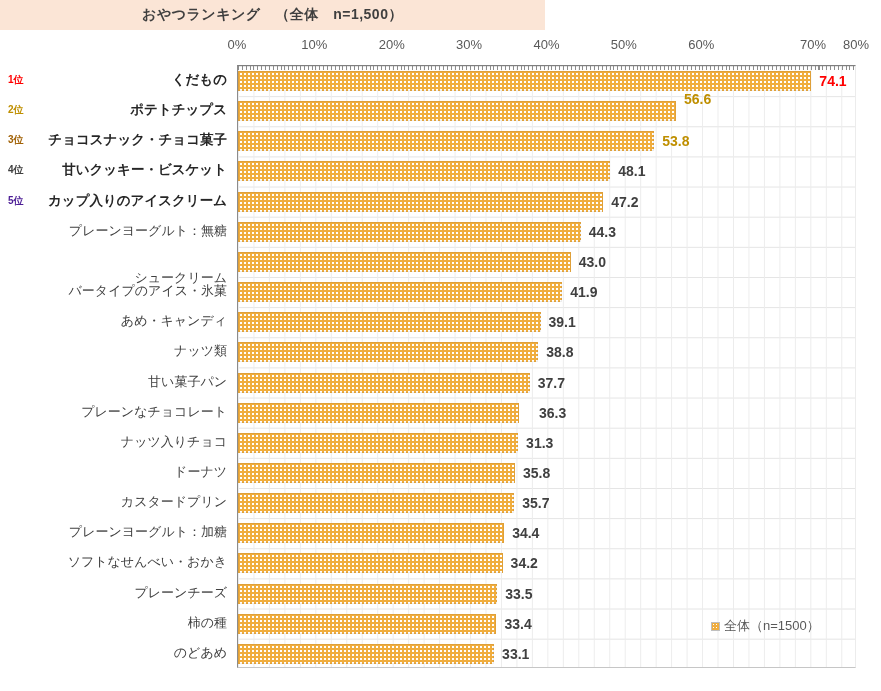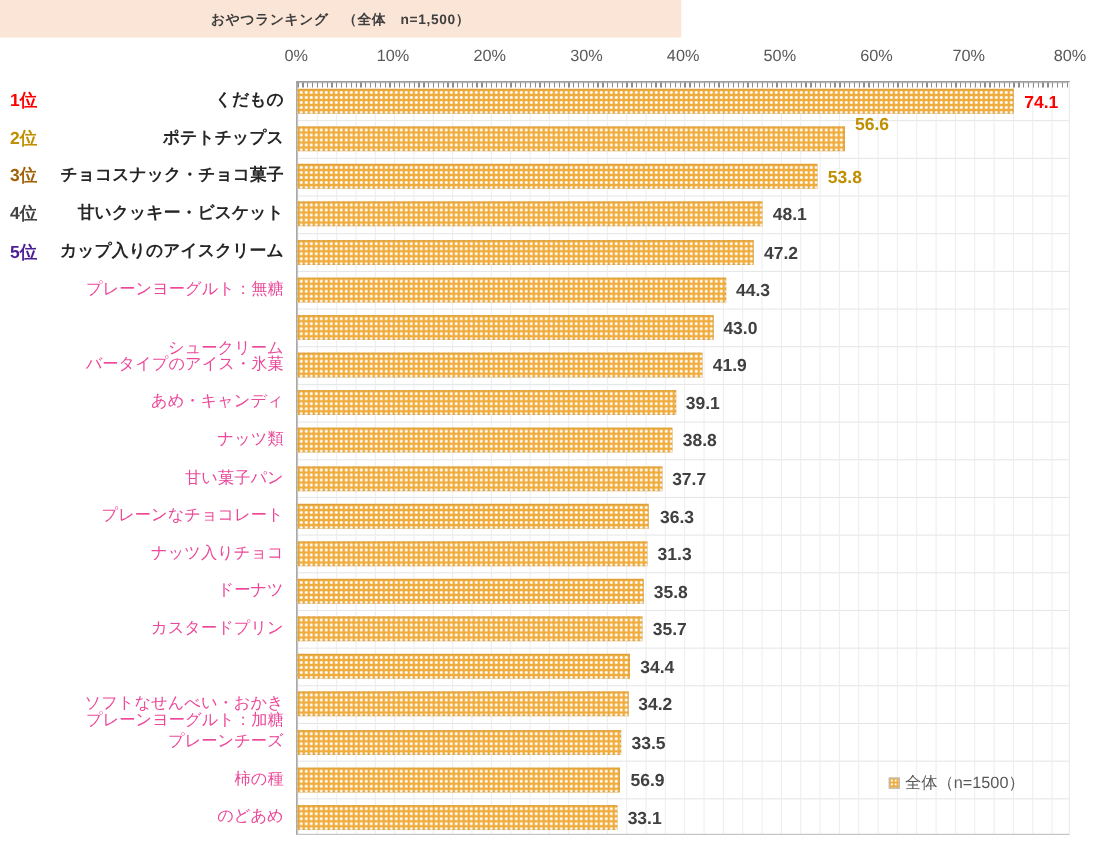--- a/index.html
+++ b/index.html
@@ -2,21 +2,21 @@
 <html><head>
 <meta charset="utf-8">
 <style>
   html,body{margin:0;padding:0;background:#fff;}
   body{font-family:"Liberation Sans","DejaVu Sans",sans-serif;}
   #canvas{position:relative;width:881px;height:691px;background:#fff;overflow:hidden;}
 
   
   .title-band{position:absolute;left:0;top:0;width:545px;height:30px;background:#fbe5d6;
     display:flex;align-items:center;justify-content:center;}
-  .title-band .t{font-size:11px;font-weight:bold;color:#3f3f3f;letter-spacing:.5px;}
+  .title-band .t{font-size:14px;font-weight:bold;color:#3f3f3f;letter-spacing:.5px;}
 
   
   .axis-labels{position:absolute;left:0;top:37px;width:881px;height:20px;}
   .axis-labels .tick{position:absolute;top:0;transform:translateX(-50%);
     font-size:13px;color:#595959;white-space:nowrap;}
 
   
   .plot{position:absolute;left:237px;top:65px;width:619px;height:603px;
     border-left:1px solid #8c8c8c;border-right:1px solid #ececec;
     border-top:1px solid #7f7f7f;border-bottom:1px solid #c6c6c6;
@@ -29,25 +29,25 @@
 
   .bar{position:absolute;height:20px;box-sizing:border-box;
     background-color:#f0ad3e;
     background-image:radial-gradient(#ffffff 38%,rgba(255,255,255,0) 42%);
     background-size:4px 4px;border:1px solid rgba(0,0,0,0.07);}
   .val{position:absolute;font-size:14px;font-weight:bold;color:#404040;
     white-space:nowrap;line-height:30.15px;height:30.15px;}
 
   
   .ranks{position:absolute;left:8px;top:65px;width:44px;}
-  .ranks .rk{position:absolute;left:0;width:44px;text-align:left;font-size:14px;
+  .ranks .rk{position:absolute;left:0;width:44px;text-align:left;font-size:10px;
     font-weight:bold;color:#404040;line-height:30.15px;height:30.15px;white-space:nowrap;}
   .cats{position:absolute;left:0;top:65px;width:231px;}
   .cats .cat{position:absolute;right:4px;left:0;text-align:right;font-size:13px;
-    color:#ec4899;line-height:30.15px;height:30.15px;white-space:nowrap;}
+    color:#404040;line-height:30.15px;height:30.15px;white-space:nowrap;}
   .cats .cat.top5{font-weight:bold;color:#262626;font-size:13.5px;}
 
   
   .legend{position:absolute;left:710px;top:615px;display:flex;align-items:center;gap:4px;justify-content:flex-end;}
   .legend .swatch{width:9px;height:9px;box-sizing:border-box;
     background-color:#f0ad3e;
     background-image:radial-gradient(#ffffff 38%,rgba(255,255,255,0) 42%);
     background-size:3px 3px;border:1px solid #bfbfbf;}
   .legend .lg-text{font-size:13px;color:#595959;white-space:nowrap;}
 
@@ -65,21 +65,21 @@
   </div>
 
   <div class="axis-labels">
       <span class="tick" style="left: 237px;">0%</span>
       <span class="tick" style="left: 314.375px;">10%</span>
       <span class="tick" style="left: 391.75px;">20%</span>
       <span class="tick" style="left: 469.125px;">30%</span>
       <span class="tick" style="left: 546.5px;">40%</span>
       <span class="tick" style="left: 623.875px;">50%</span>
       <span class="tick" style="left: 701.25px;">60%</span>
-      <span class="tick" style="left: 775px;">70%</span>
+      <span class="tick" style="left: 813px;">70%</span>
       <span class="tick" style="left: 856px;">80%</span>
     </div>
 
   <div class="ranks">
       <div class="rk" style="top: 0px; color: rgb(255, 0, 0);">1位</div>
       <div class="rk" style="top: 30.15px; color: rgb(191, 143, 0);">2位</div>
       <div class="rk" style="top: 60.3px; color: #a16207;">3位</div>
       <div class="rk" style="top: 90.45px; color: rgb(64, 64, 64);">4位</div>
       <div class="rk" style="top: 120.6px; color: #4c1d95;">5位</div>
     </div>
@@ -92,21 +92,21 @@
       <div class="cat" style="top: 150.75px;">プレーンヨーグルト：無糖</div>
       <div class="cat" style="top: 180.9px; margin-top: 17px;">シュークリーム</div>
       <div class="cat" style="top: 211.05px;">バータイプのアイス・氷菓</div>
       <div class="cat" style="top: 241.2px;">あめ・キャンディ</div>
       <div class="cat" style="top: 271.35px;">ナッツ類</div>
       <div class="cat" style="top: 301.5px;">甘い菓子パン</div>
       <div class="cat" style="top: 331.65px;">プレーンなチョコレート</div>
       <div class="cat" style="top: 361.8px;">ナッツ入りチョコ</div>
       <div class="cat" style="top: 391.95px;">ドーナツ</div>
       <div class="cat" style="top: 422.1px;">カスタードプリン</div>
-      <div class="cat" style="top: 452.25px; margin-top: 44px;">プレーンヨーグルト：加糖</div>
+      <div class="cat" style="top: 452.25px;">プレーンヨーグルト：加糖</div>
       <div class="cat" style="top: 482.4px;">ソフトなせんべい・おかき</div>
       <div class="cat" style="top: 512.55px;">プレーンチーズ</div>
       <div class="cat" style="top: 542.7px;">柿の種</div>
       <div class="cat" style="top: 572.85px;">のどあめ</div>
     </div>
 
   <div class="plot">
     <div class="tick-strip"></div>
     <div class="legend" style="position:absolute;left:473px;top:551px;">
       <span class="swatch"></span>
@@ -128,33 +128,33 @@
       <div class="val" style="top: 180.9px; left: 340.712px; color: rgb(64, 64, 64);">43.0</div>
       <div class="bar" style="top: 216.05px; left: 0px; width: 324.201px;"></div>
       <div class="val" style="top: 211.05px; left: 332.201px; color: rgb(64, 64, 64);">41.9</div>
       <div class="bar" style="top: 246.2px; left: 0px; width: 302.536px;"></div>
       <div class="val" style="top: 241.2px; left: 310.536px; color: rgb(64, 64, 64);">39.1</div>
       <div class="bar" style="top: 276.35px; left: 0px; width: 300.215px;"></div>
       <div class="val" style="top: 271.35px; left: 308.215px; color: rgb(64, 64, 64);">38.8</div>
       <div class="bar" style="top: 306.5px; left: 0px; width: 291.704px;"></div>
       <div class="val" style="top: 301.5px; left: 299.704px; color: rgb(64, 64, 64);">37.7</div>
       <div class="bar" style="top: 336.65px; left: 0px; width: 280.871px;"></div>
-      <div class="val" style="top: 331.65px; left: 290px; color: rgb(64, 64, 64);">36.3</div>
+      <div class="val" style="top: 331.65px; left: 301px; color: rgb(64, 64, 64);">36.3</div>
       <div class="bar" style="top: 366.8px; left: 0px; width: 280.098px;"></div>
       <div class="val" style="top: 361.8px; left: 288.098px; color: rgb(64, 64, 64);">31.3</div>
       <div class="bar" style="top: 396.95px; left: 0px; width: 277.002px;"></div>
       <div class="val" style="top: 391.95px; left: 285.002px; color: rgb(64, 64, 64);">35.8</div>
       <div class="bar" style="top: 427.1px; left: 0px; width: 276.229px;"></div>
       <div class="val" style="top: 422.1px; left: 284.229px; color: rgb(64, 64, 64);">35.7</div>
       <div class="bar" style="top: 457.25px; left: 0px; width: 266.17px;"></div>
       <div class="val" style="top: 452.25px; left: 274.17px; color: rgb(64, 64, 64);">34.4</div>
       <div class="bar" style="top: 487.4px; left: 0px; width: 264.623px;"></div>
       <div class="val" style="top: 482.4px; left: 272.623px; color: rgb(64, 64, 64);">34.2</div>
       <div class="bar" style="top: 517.55px; left: 0px; width: 259.206px;"></div>
       <div class="val" style="top: 512.55px; left: 267.206px; color: rgb(64, 64, 64);">33.5</div>
       <div class="bar" style="top: 547.7px; left: 0px; width: 258.433px;"></div>
-      <div class="val" style="top: 542.7px; left: 266.433px; color: rgb(64, 64, 64);">56.9</div>
+      <div class="val" style="top: 542.7px; left: 266.433px; color: rgb(64, 64, 64);">33.4</div>
       <div class="bar" style="top: 577.85px; left: 0px; width: 256.111px;"></div>
       <div class="val" style="top: 572.85px; left: 264.111px; color: rgb(64, 64, 64);">33.1</div>
     </div>
 
 
 </div>
 
 </body></html>

